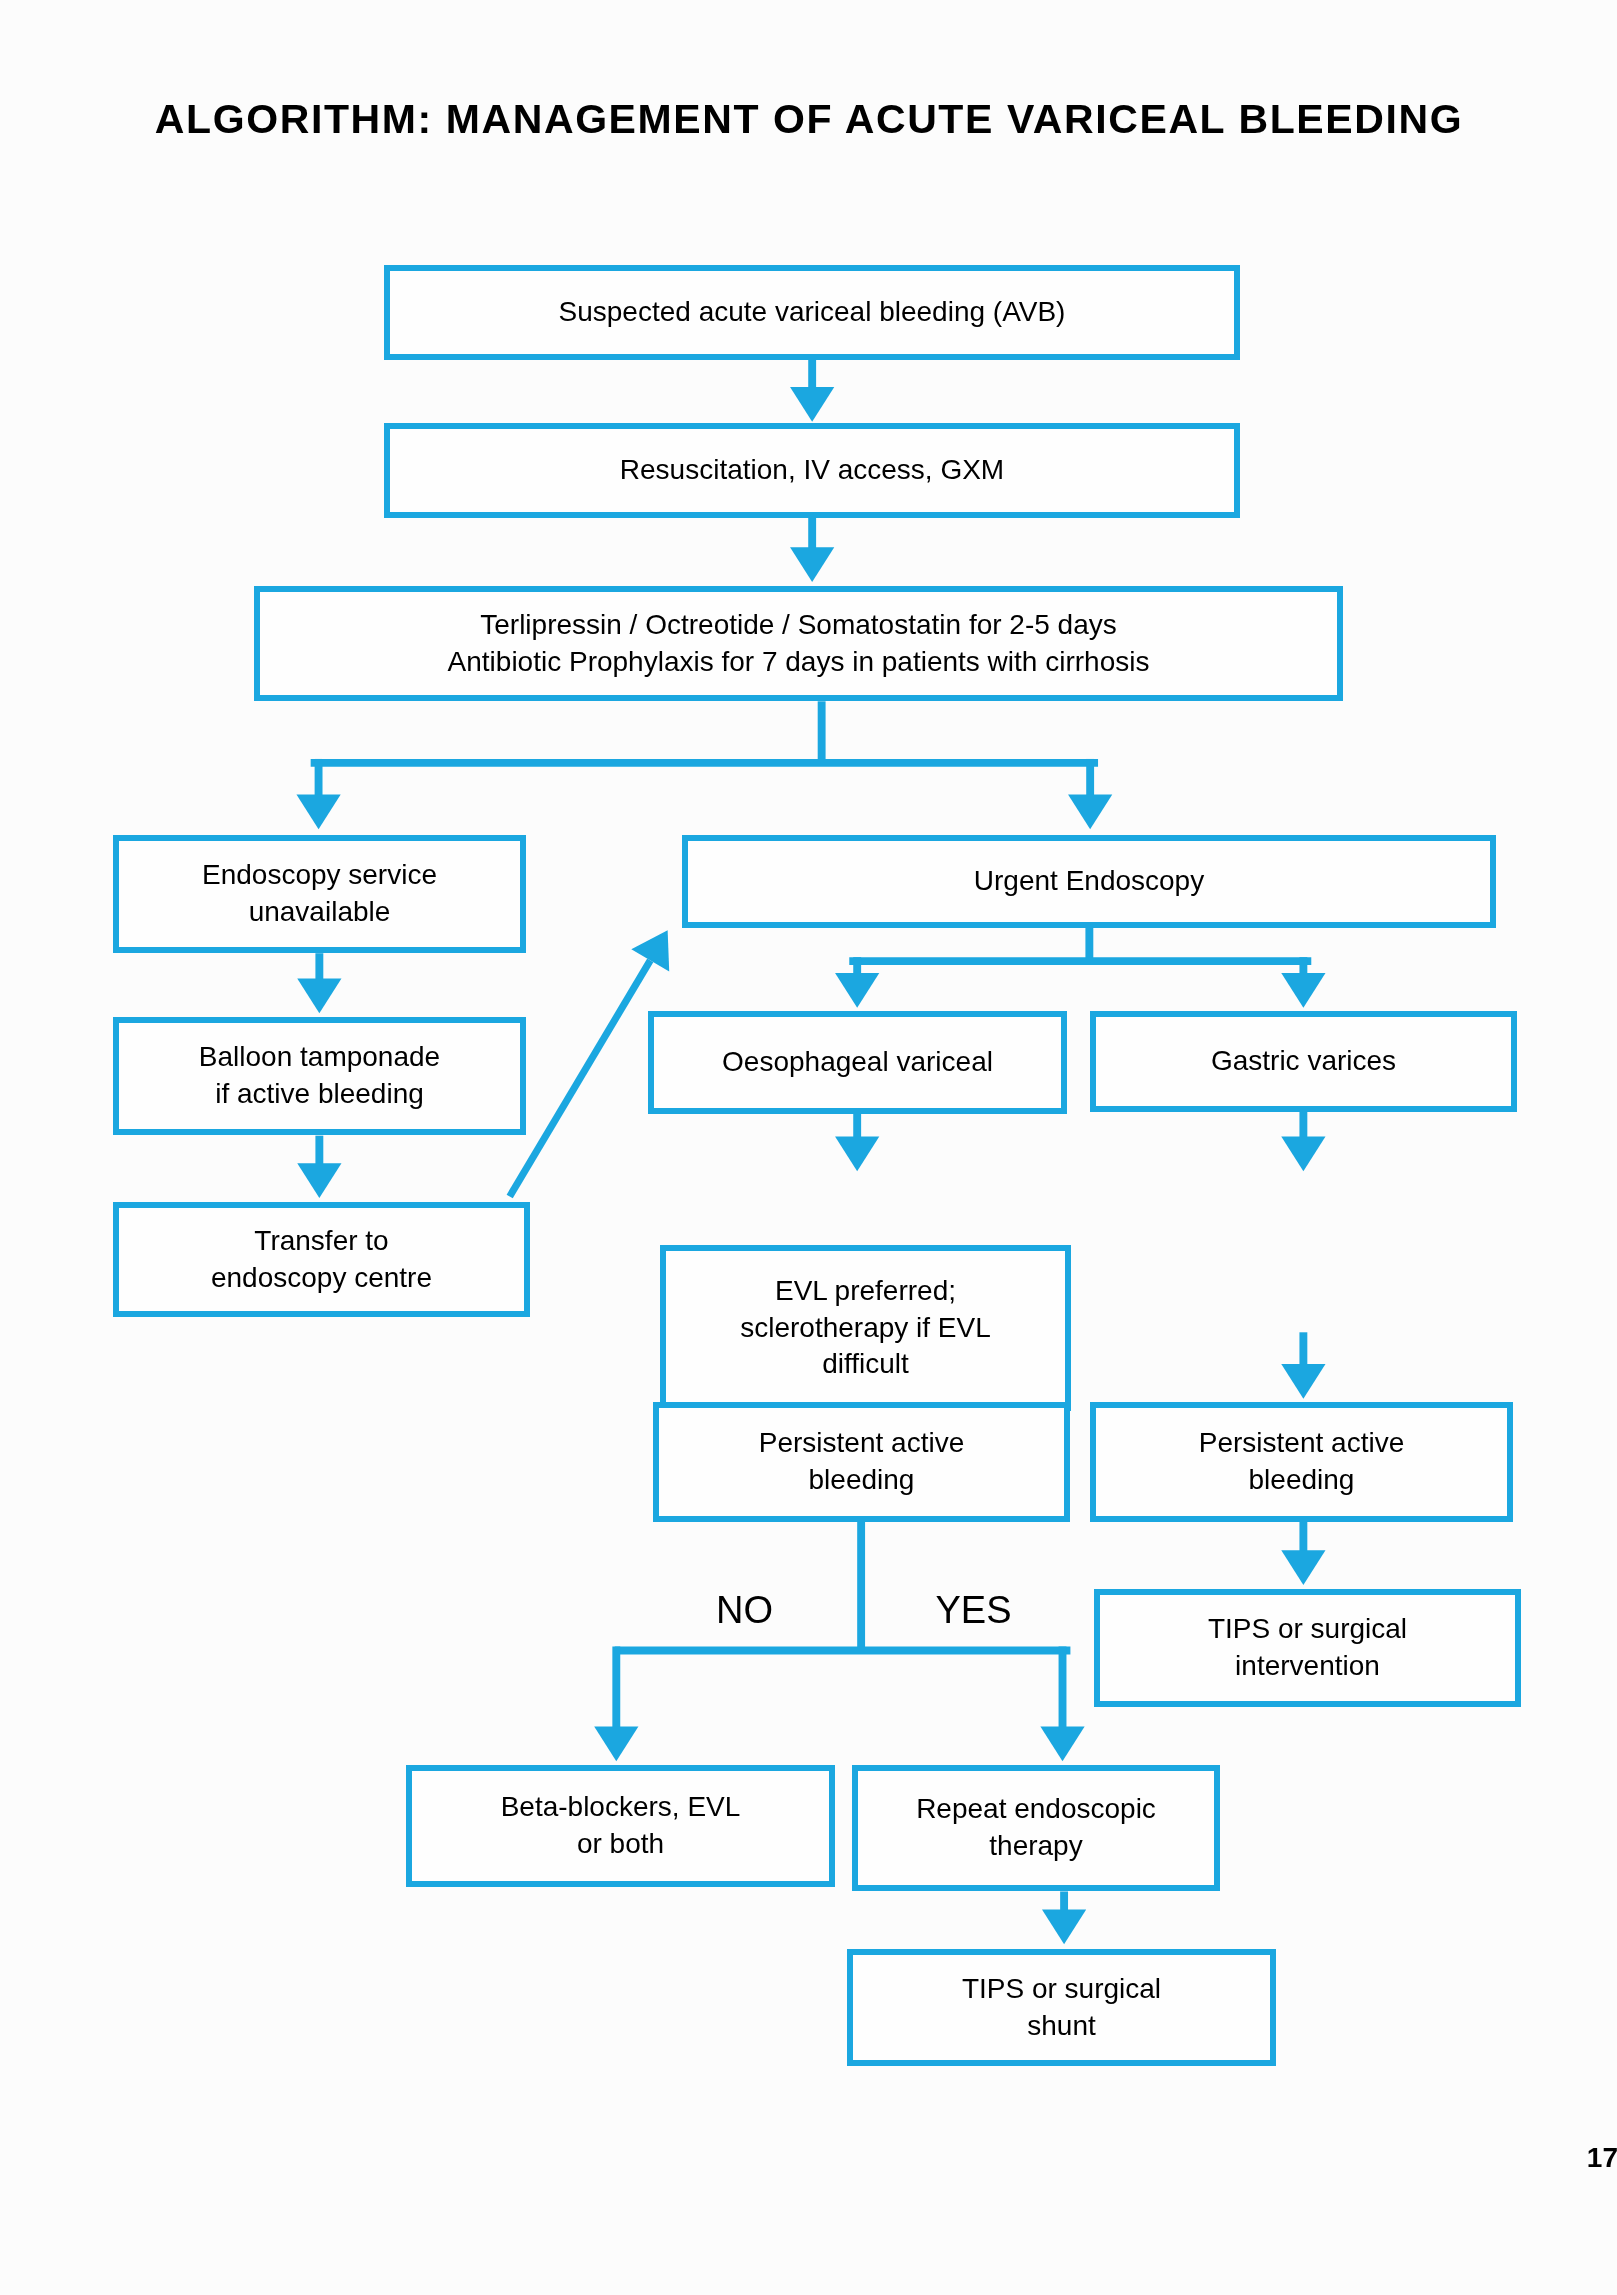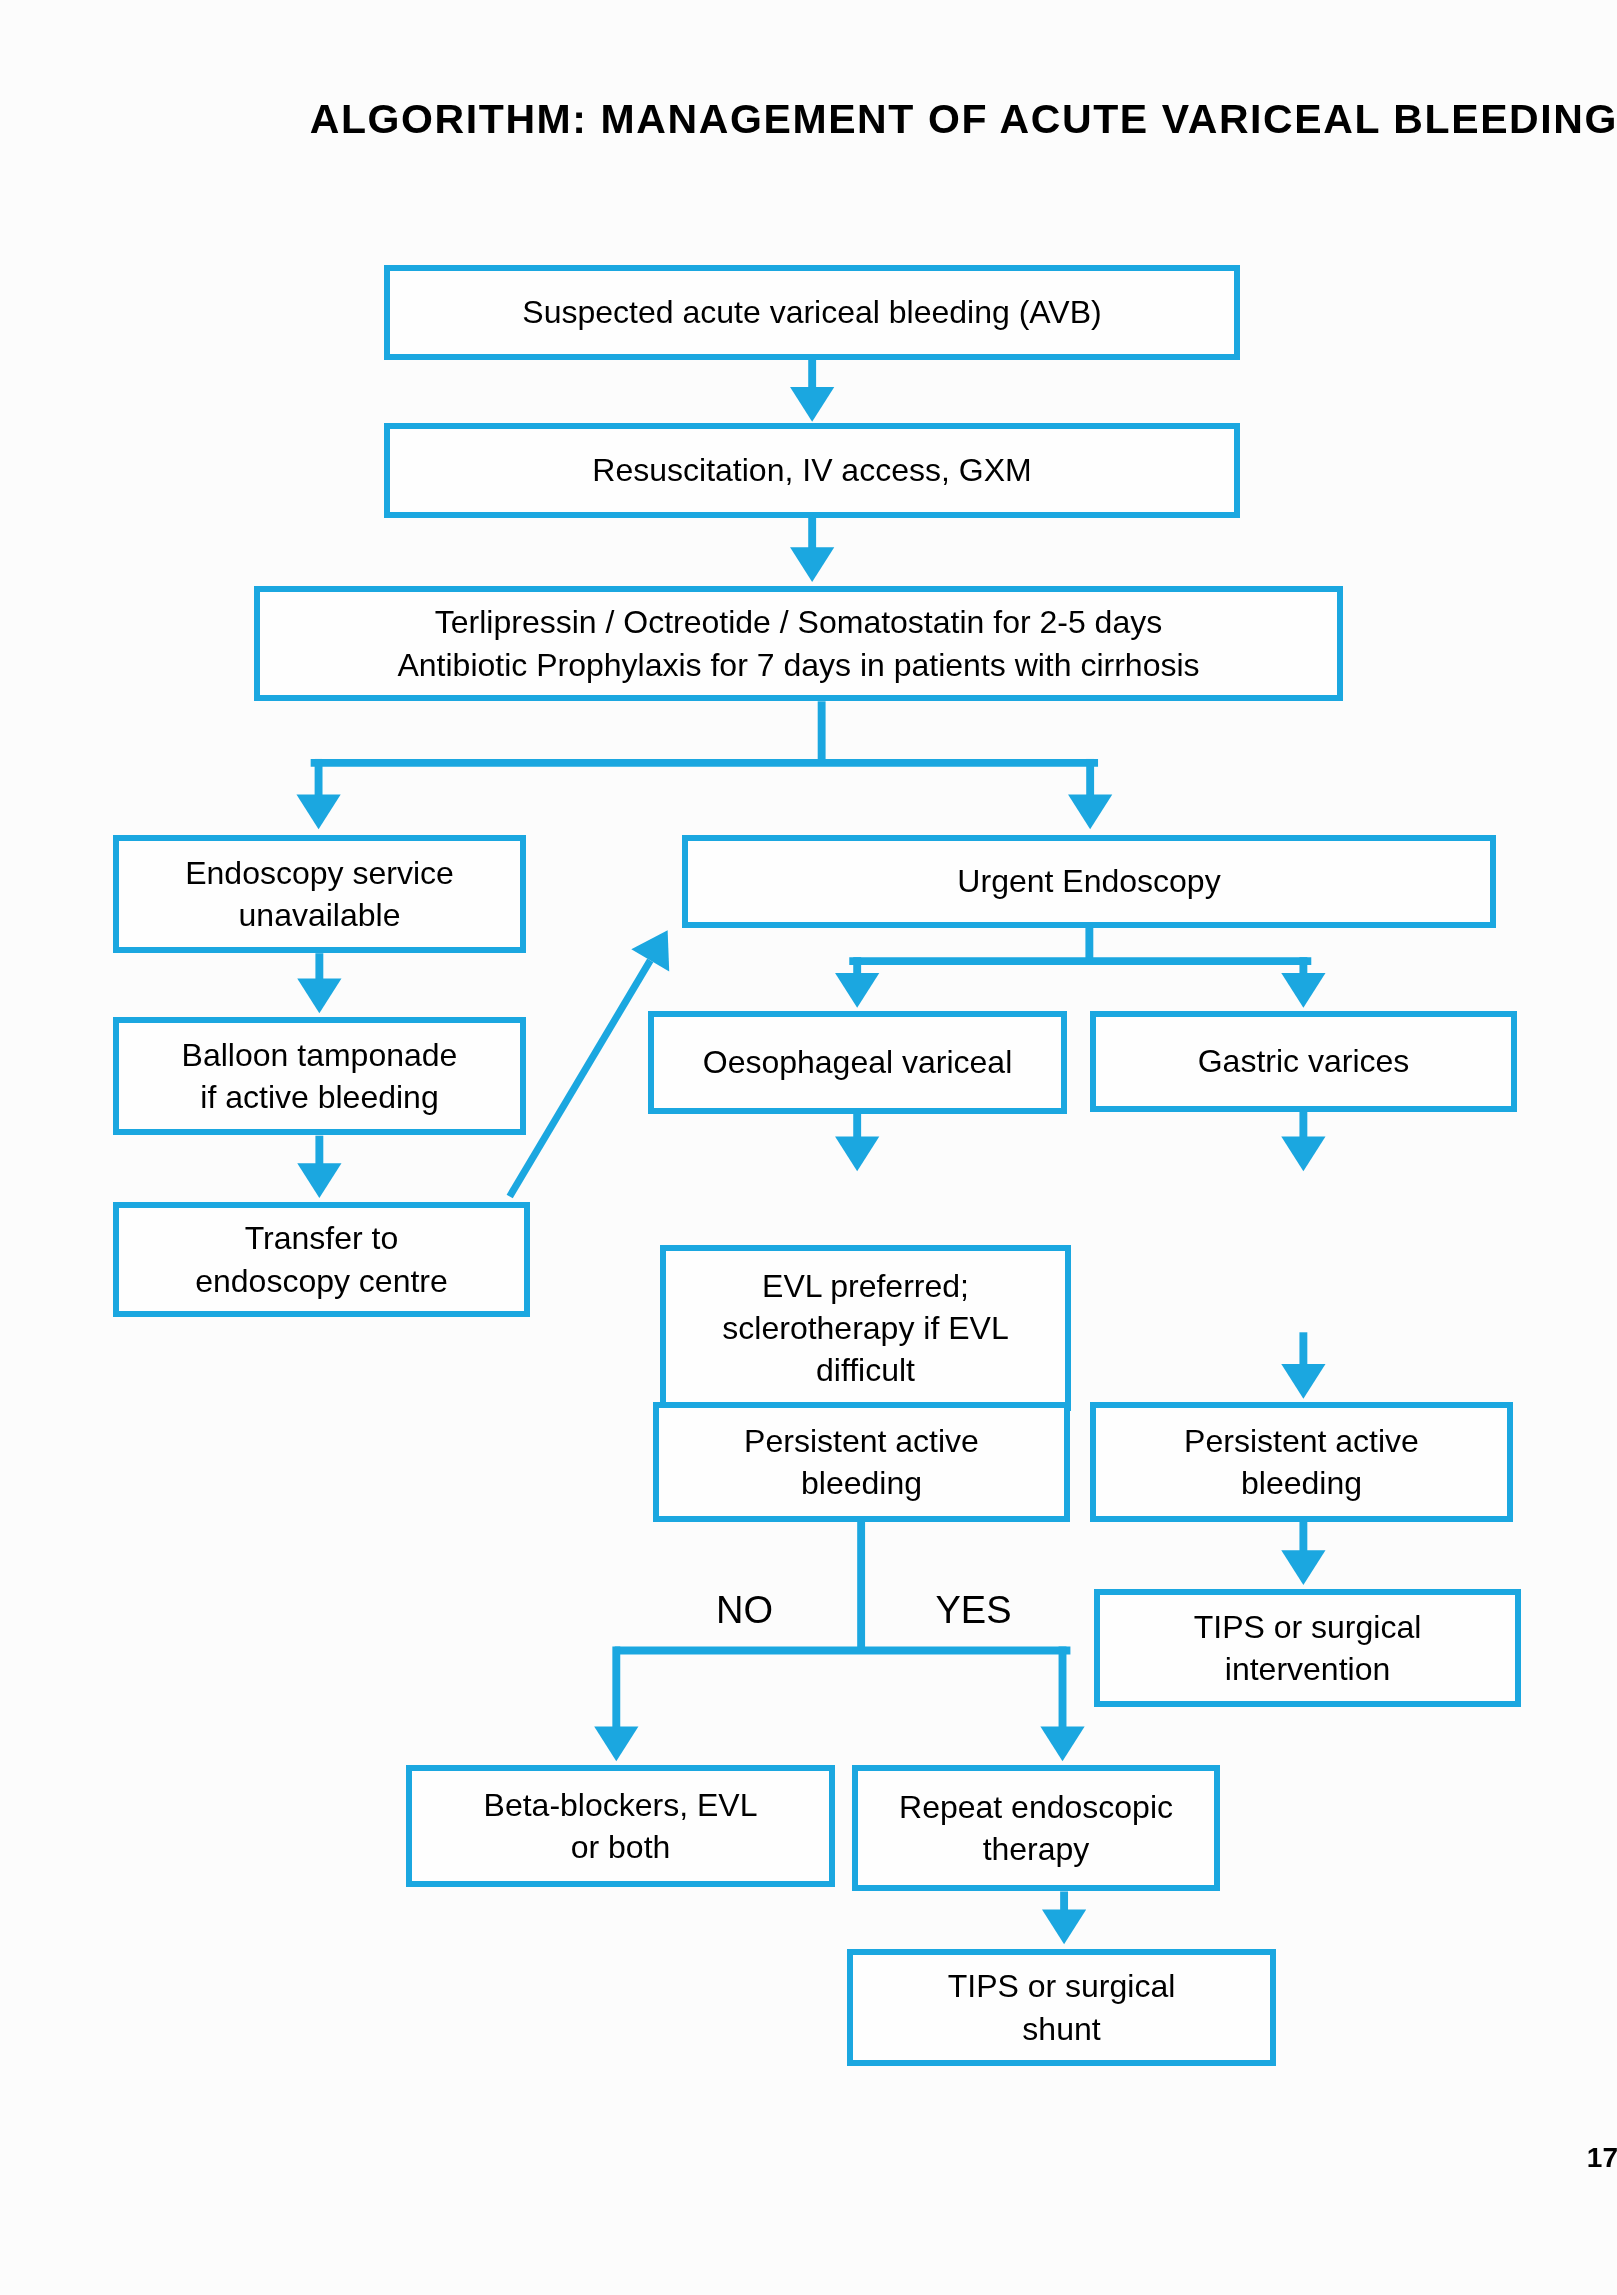--- a/index.html
+++ b/index.html
@@ -7,30 +7,30 @@
     --box-fill:#FEFEFE;
     --page-bg:#FCFCFC;
     --text:#000000;
   }
   html,body{margin:0;padding:0;background:var(--page-bg);}
   #canvas{
     position:relative;width:1618px;height:2295px;background:var(--page-bg);
     font-family:"Liberation Sans",sans-serif;color:var(--text);overflow:hidden;
   }
   .page-title{
-    position:absolute;left:0;top:96px;width:1618px;text-align:right;
+    position:absolute;left:0;top:96px;width:1618px;text-align:center;
     font-size:41px;font-weight:bold;letter-spacing:1.6px;
   }
   .node{
     position:absolute;box-sizing:border-box;background:var(--box-fill);
     border:6.3px solid var(--accent);
     display:flex;align-items:center;justify-content:center;text-align:center;
   }
   .node .label{
-    white-space:pre-line;font-size:32px;line-height:1.32;color:var(--text);padding:0 8px;
+    white-space:pre-line;font-size:28px;line-height:1.32;color:var(--text);padding:0 8px;
   }
   .connectors{position:absolute;left:0;top:0;width:1618px;height:2295px;pointer-events:none;}
   .connectors line{stroke:var(--accent);}
   .connectors polygon{fill:var(--accent);}
   .edge-label{
     position:absolute;font-size:38px;color:var(--text);text-align:center;
   }
   .page-number{
     position:absolute;left:0;top:2142px;width:1618px;text-align:right;
     font-size:28px;font-weight:bold;

